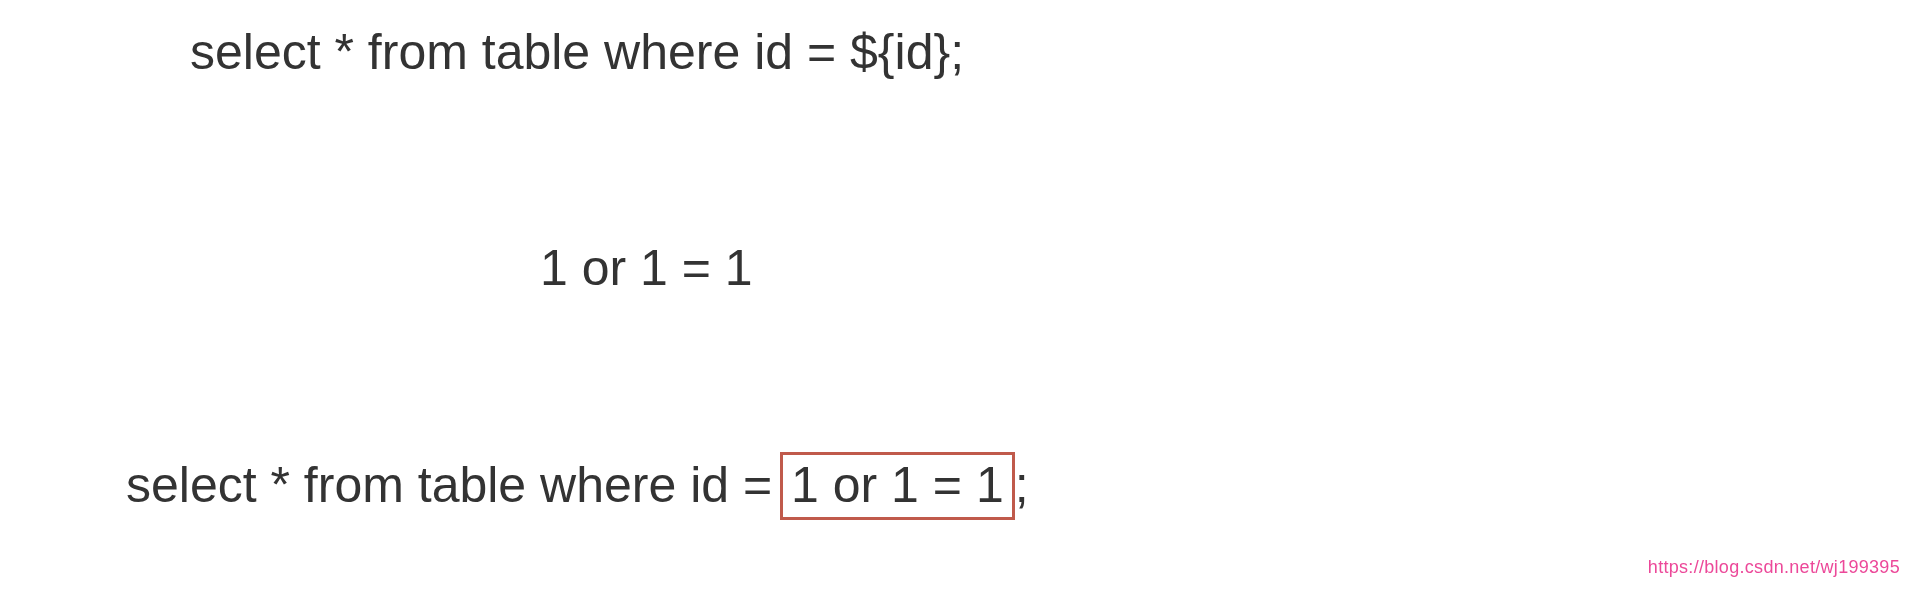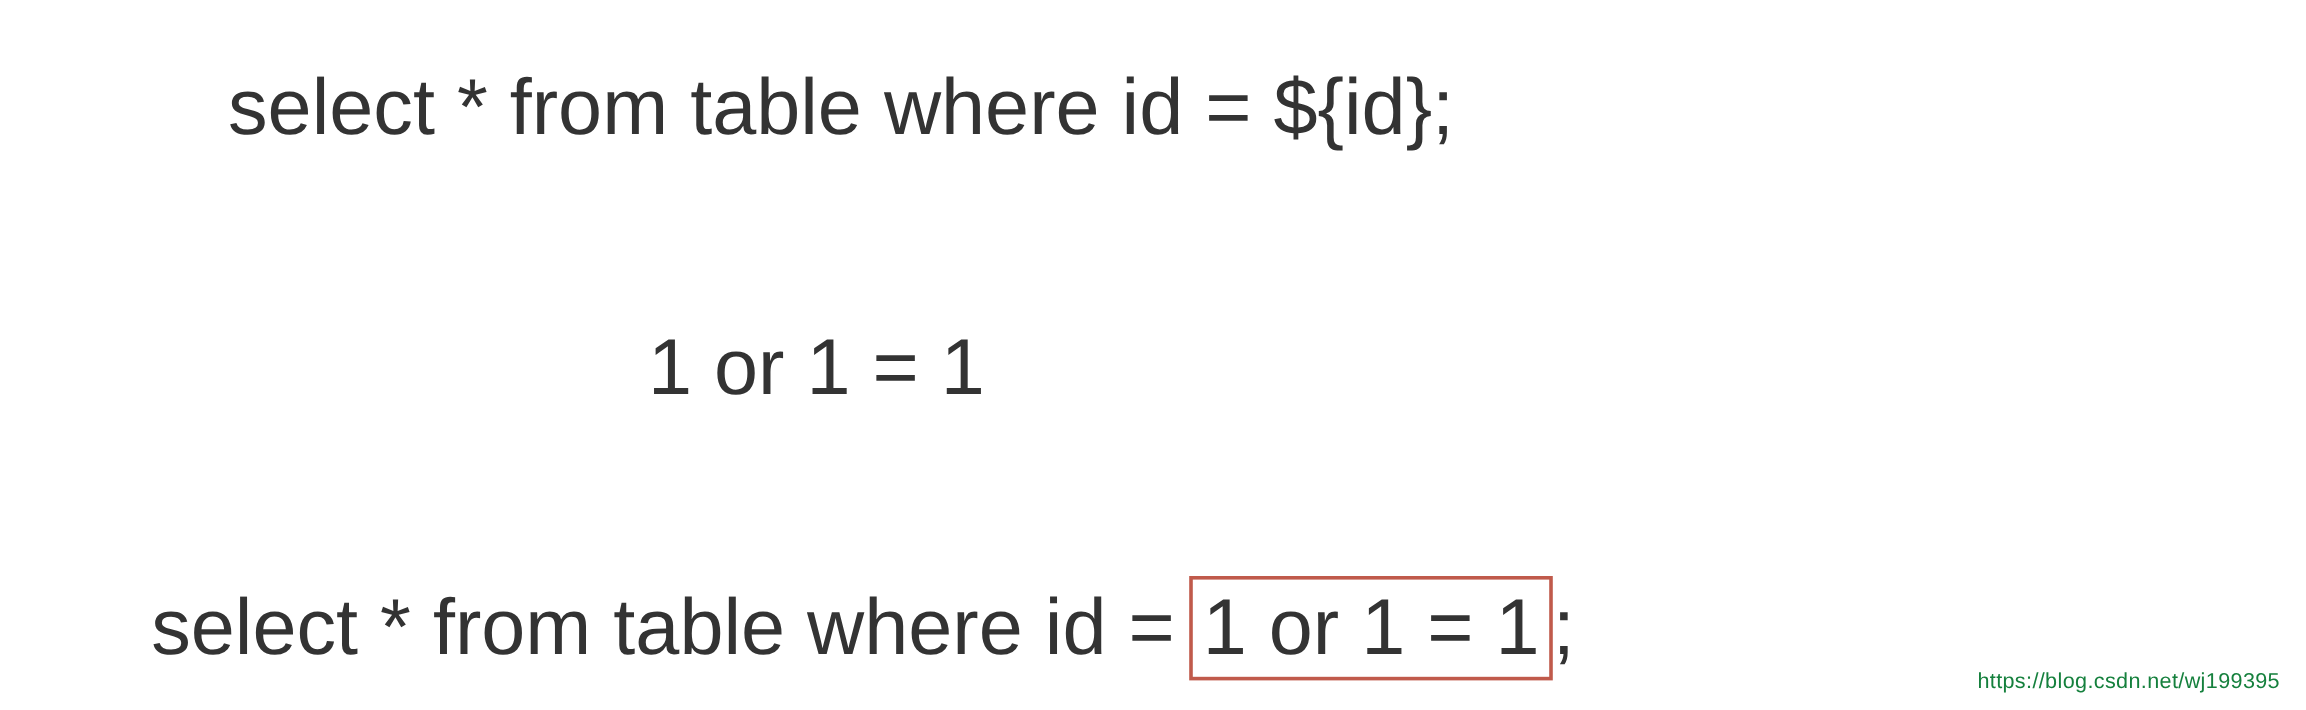--- a/index.html
+++ b/index.html
@@ -5,40 +5,39 @@
     * { margin: 0; padding: 0; box-sizing: border-box; }
     html, body { width: 1922px; height: 592px; background: #ffffff; overflow: hidden; }
     body {
       font-family: "Helvetica Neue", Helvetica, Arial, sans-serif;
       color: #333333;
       position: relative;
       filter: blur(0.6px);
     }
     .line {
       position: absolute;
-      font-size: 66px;
+      font-size: 50px;
       line-height: 1.2;
       white-space: nowrap;
-      margin-top: 28px;
     }
     .line1 { left: 190px; top: 22px; }
     .line2 { left: 540px; top: 238px; }
     .line3 { left: 126px; top: 452px; }
     .highlight-box {
       display: inline-block;
       border: 3px solid #c05a4b;
       padding: 0 8px 2px 8px;
       margin-left: -6px;
     }
     .watermark {
       position: absolute;
       right: 22px;
       bottom: 14px;
       font-size: 18px;
-      color: #15803d;
+      color: #ec4899;
       letter-spacing: 0.3px;
     }
   </style>
 </head>
 <body>
 
 <div class="line line1">select * from table where id = ${id};</div>
 
 <div class="line line2">1 or 1 = 1</div>
 

